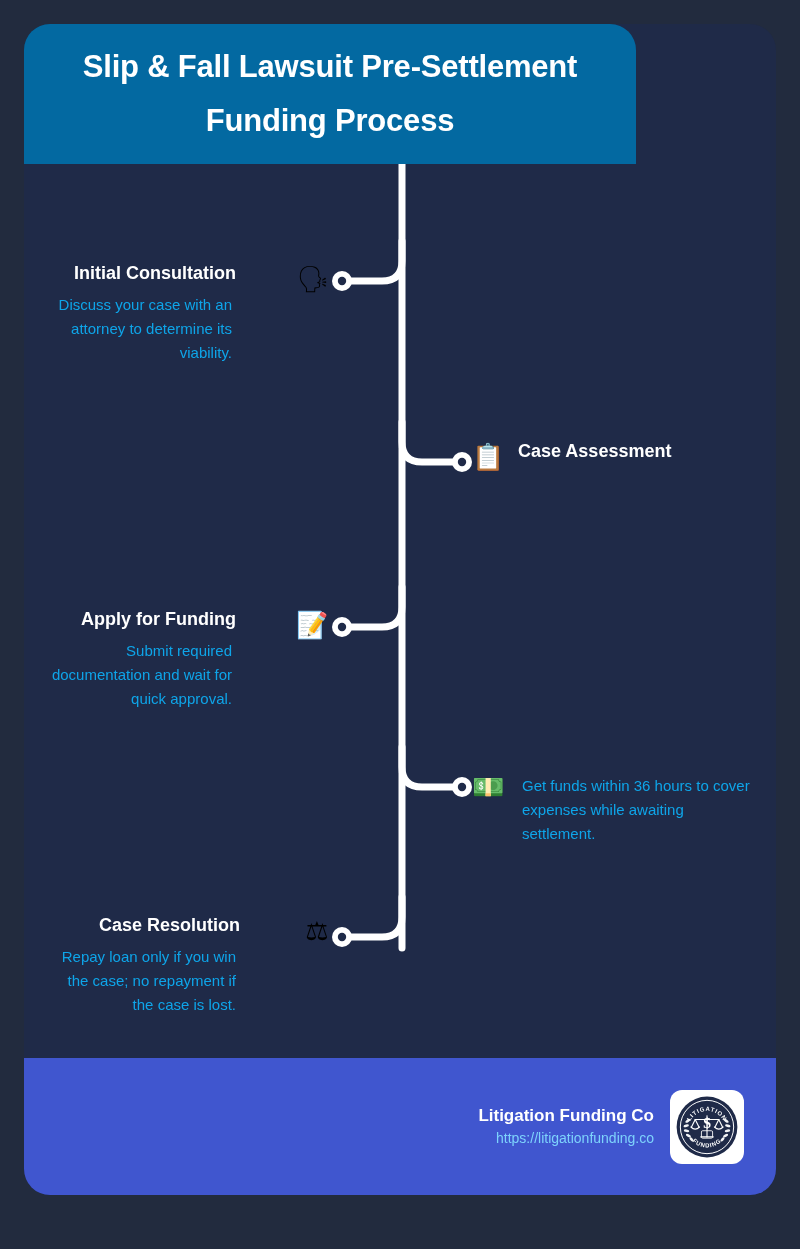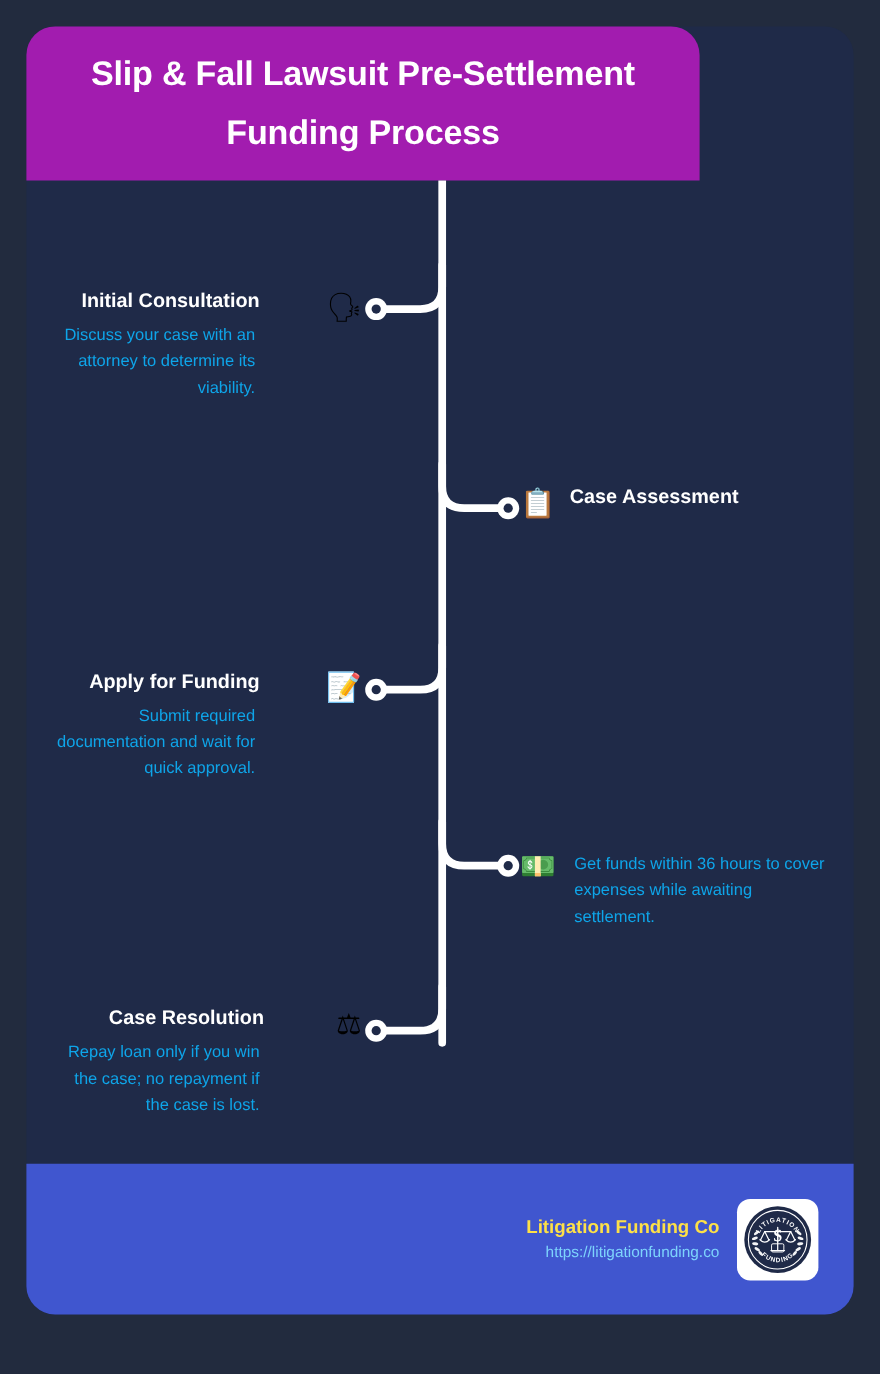--- a/index.html
+++ b/index.html
@@ -32,21 +32,21 @@
     border-radius: 26px;
   }
 
   
   .header {
     position: absolute;
     left: 24px;
     top: 24px;
     width: 612px;
     height: 140px;
-    background: #a21caf;
+    background: #0369a1;
     border-radius: 26px 26px 0 0;
     box-sizing: border-box;
     display: flex;
     align-items: center;
     justify-content: center;
     padding: 0 30px;
   }
   .header-title {
     color: #ffffff;
     font-size: 31px;
@@ -132,21 +132,21 @@
     padding-right: 32px;
   }
   .footer-text {
     display: flex;
     flex-direction: column;
     align-items: flex-end;
     text-align: right;
     margin-right: 16px;
   }
   .footer-company {
-    color: #fde047;
+    color: #ffffff;
     font-size: 17px;
     font-weight: bold;
     line-height: 23px;
   }
   .footer-url {
     color: #7dd3fc;
     font-size: 14px;
     font-weight: normal;
     line-height: 22px;
   }

